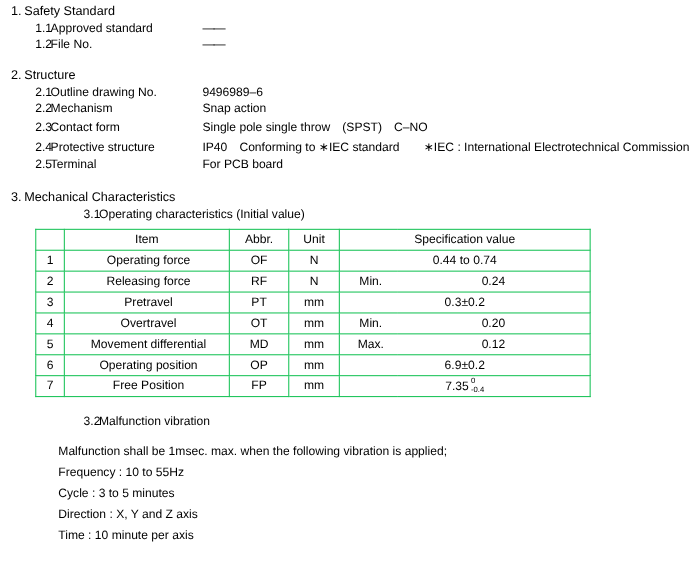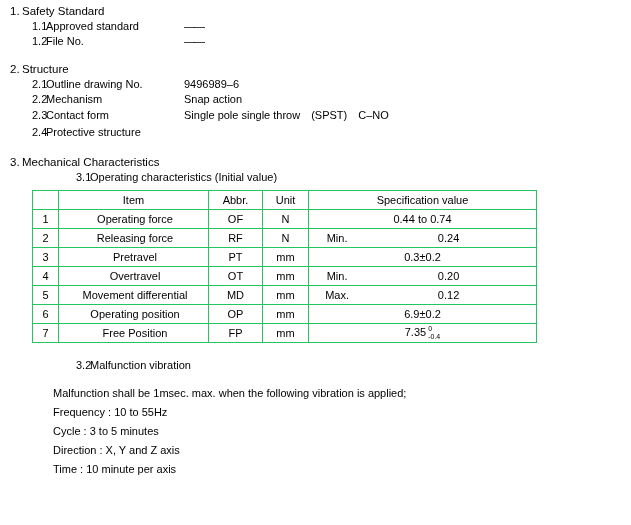--- a/index.html
+++ b/index.html
@@ -171,20 +171,26 @@
       <span class="sub-value">Snap action</span>
     </div>
     <div class="sub-row">
       <span class="sub-num">2.3</span>
       <span class="sub-label">Contact form</span>
       <span class="sub-value">Single pole single throw　(SPST)　C–NO</span>
     </div>
     <div class="sub-row">
       <span class="sub-num">2.4</span>
       <span class="sub-label">Protective structure</span>
+      <span class="sub-value">IP40　Conforming to ∗IEC standard　　∗IEC : International Electrotechnical Commission</span>
+    </div>
+    <div class="sub-row">
+      <span class="sub-num">2.5</span>
+      <span class="sub-label">Terminal</span>
+      <span class="sub-value">For PCB board</span>
     </div>
   </div>
 
   <div class="section" id="sec-mech">
     <div class="sec-head">
       <span class="sec-num">3.</span>
       <span class="sec-title">Mechanical Characteristics</span>
     </div>
     <div class="sub-head">
       <span class="sub-num">3.1</span>

